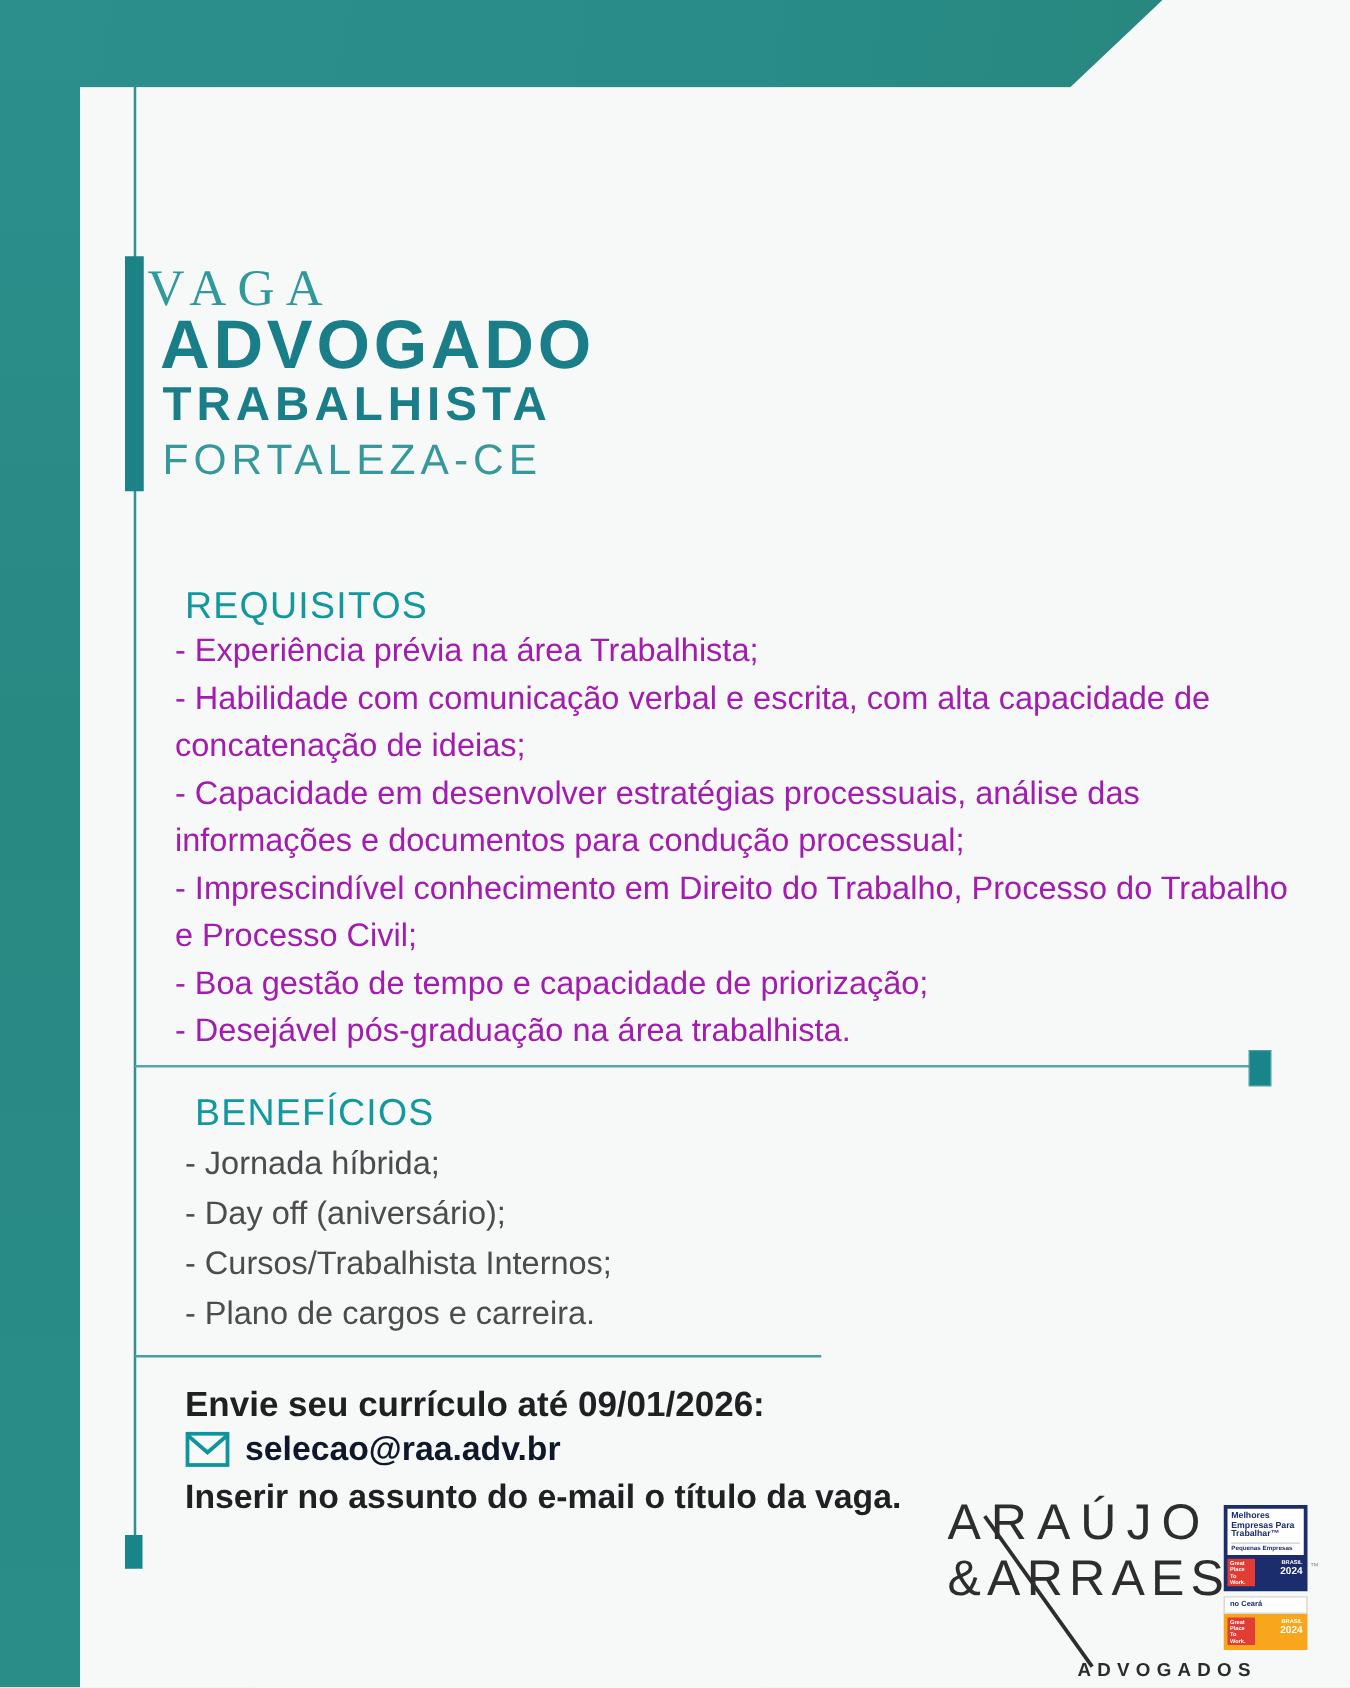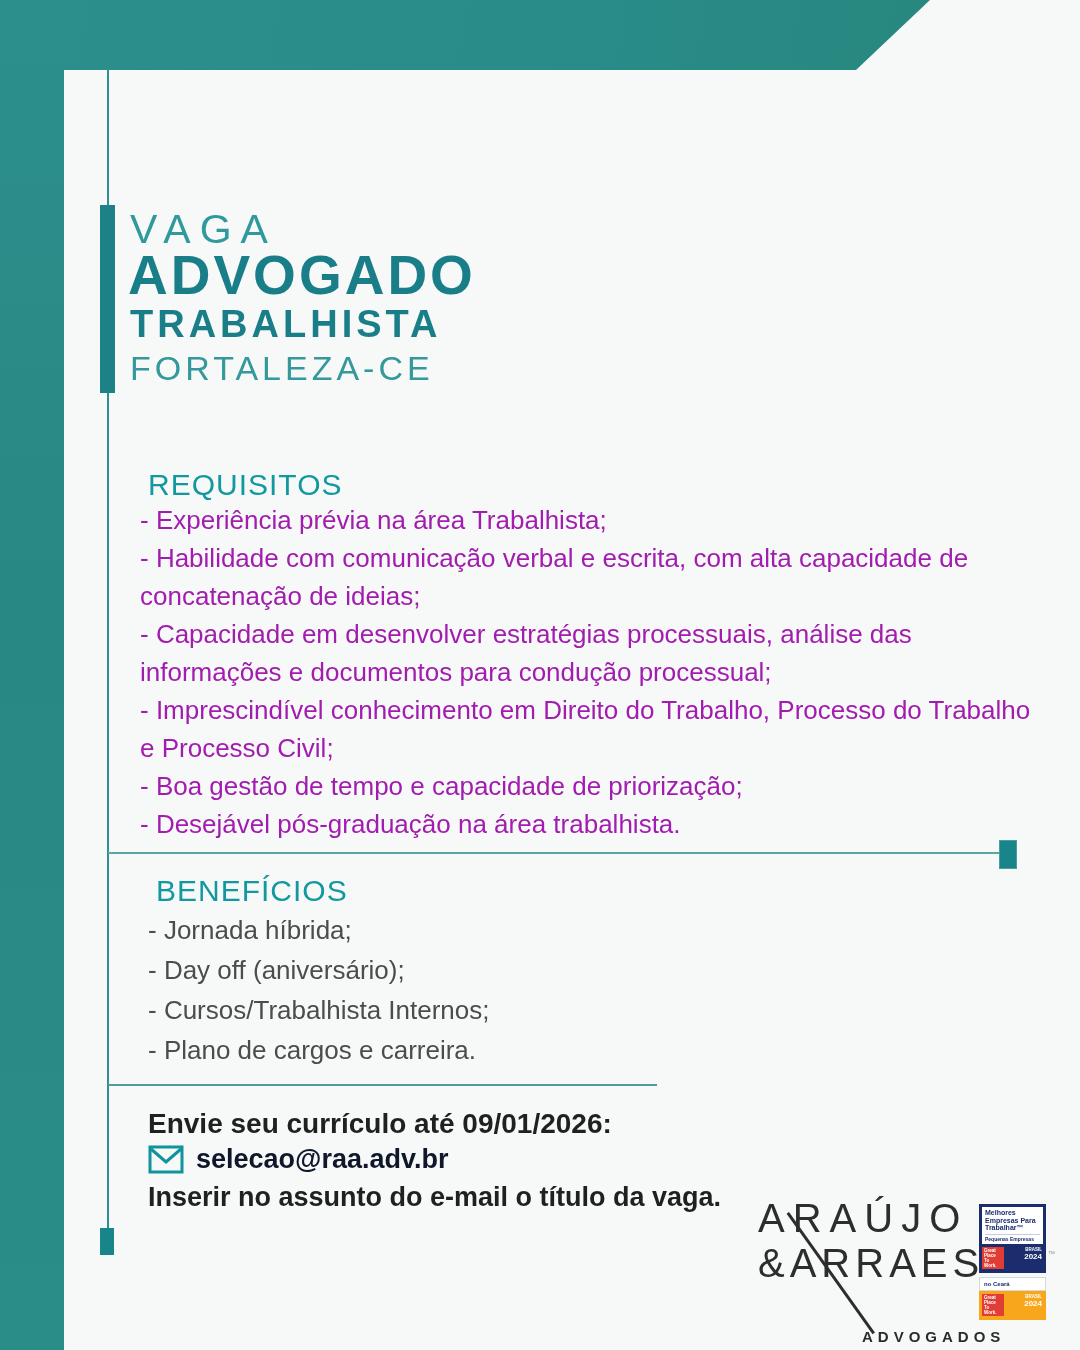--- a/index.html
+++ b/index.html
@@ -23,21 +23,21 @@
     background:linear-gradient(180deg,#2d8f8c 0%,#288983 45%,#2b8d88 100%);
   }
   .vline{position:absolute;left:107px;top:68px;width:2px;height:1160px;background:#2e9091;}
   .vline-cap{position:absolute;left:100px;top:1228px;width:14px;height:27px;background:#17858a;}
   .title-bar{position:absolute;left:100px;top:205px;width:15px;height:188px;background:#1d8287;}
   .divider1{position:absolute;left:108px;top:852px;width:892px;height:2px;background:#5aa5a5;}
   .divider1-cap{position:absolute;left:999px;top:840px;width:16px;height:27px;background:#17858a;border:1px solid #4d9d9d;}
   .divider2{position:absolute;left:108px;top:1084px;width:549px;height:2px;background:#4d9d9e;}
 
   
-  .kicker{position:absolute;left:130px;top:206px;font-size:41px;letter-spacing:9px;color:#2f999c;font-weight:400;}
+  .kicker{position:absolute;left:118px;top:206px;font-size:41px;letter-spacing:9px;color:#2f999c;font-weight:400;font-family:Liberation Serif, serif;}
   .role{position:absolute;left:128px;top:243px;font-size:55px;font-weight:700;letter-spacing:3px;color:#197e88;}
   .specialty{position:absolute;left:130px;top:303px;font-size:38px;font-weight:700;letter-spacing:4px;color:#197e88;}
   .location{position:absolute;left:130px;top:349px;font-size:34px;letter-spacing:4px;color:#35989b;font-weight:400;}
 
   
   .sec-heading{font-size:30px;font-weight:400;color:#12989f;letter-spacing:1px;margin:0;}
   .req-heading{position:absolute;left:148px;top:468px;}
   .req-list{position:absolute;left:140px;top:501px;width:900px;}
   .req-list p{margin:0;font-size:26px;line-height:38px;color:#a21caf;font-weight:400;}
   .ben-heading{position:absolute;left:156px;top:874px;}

